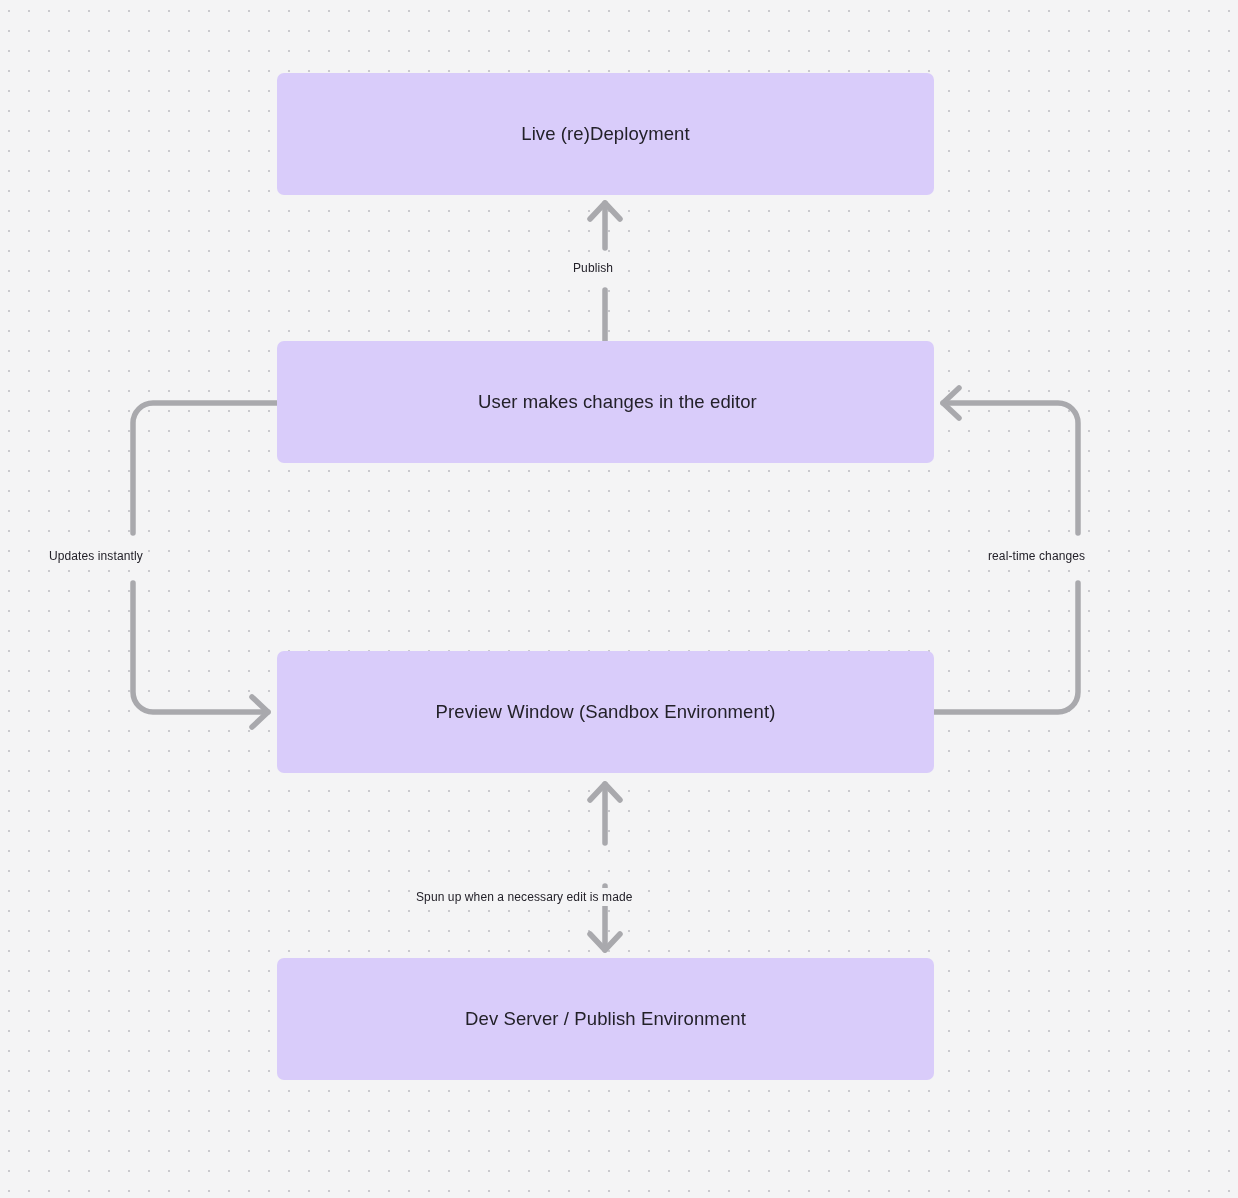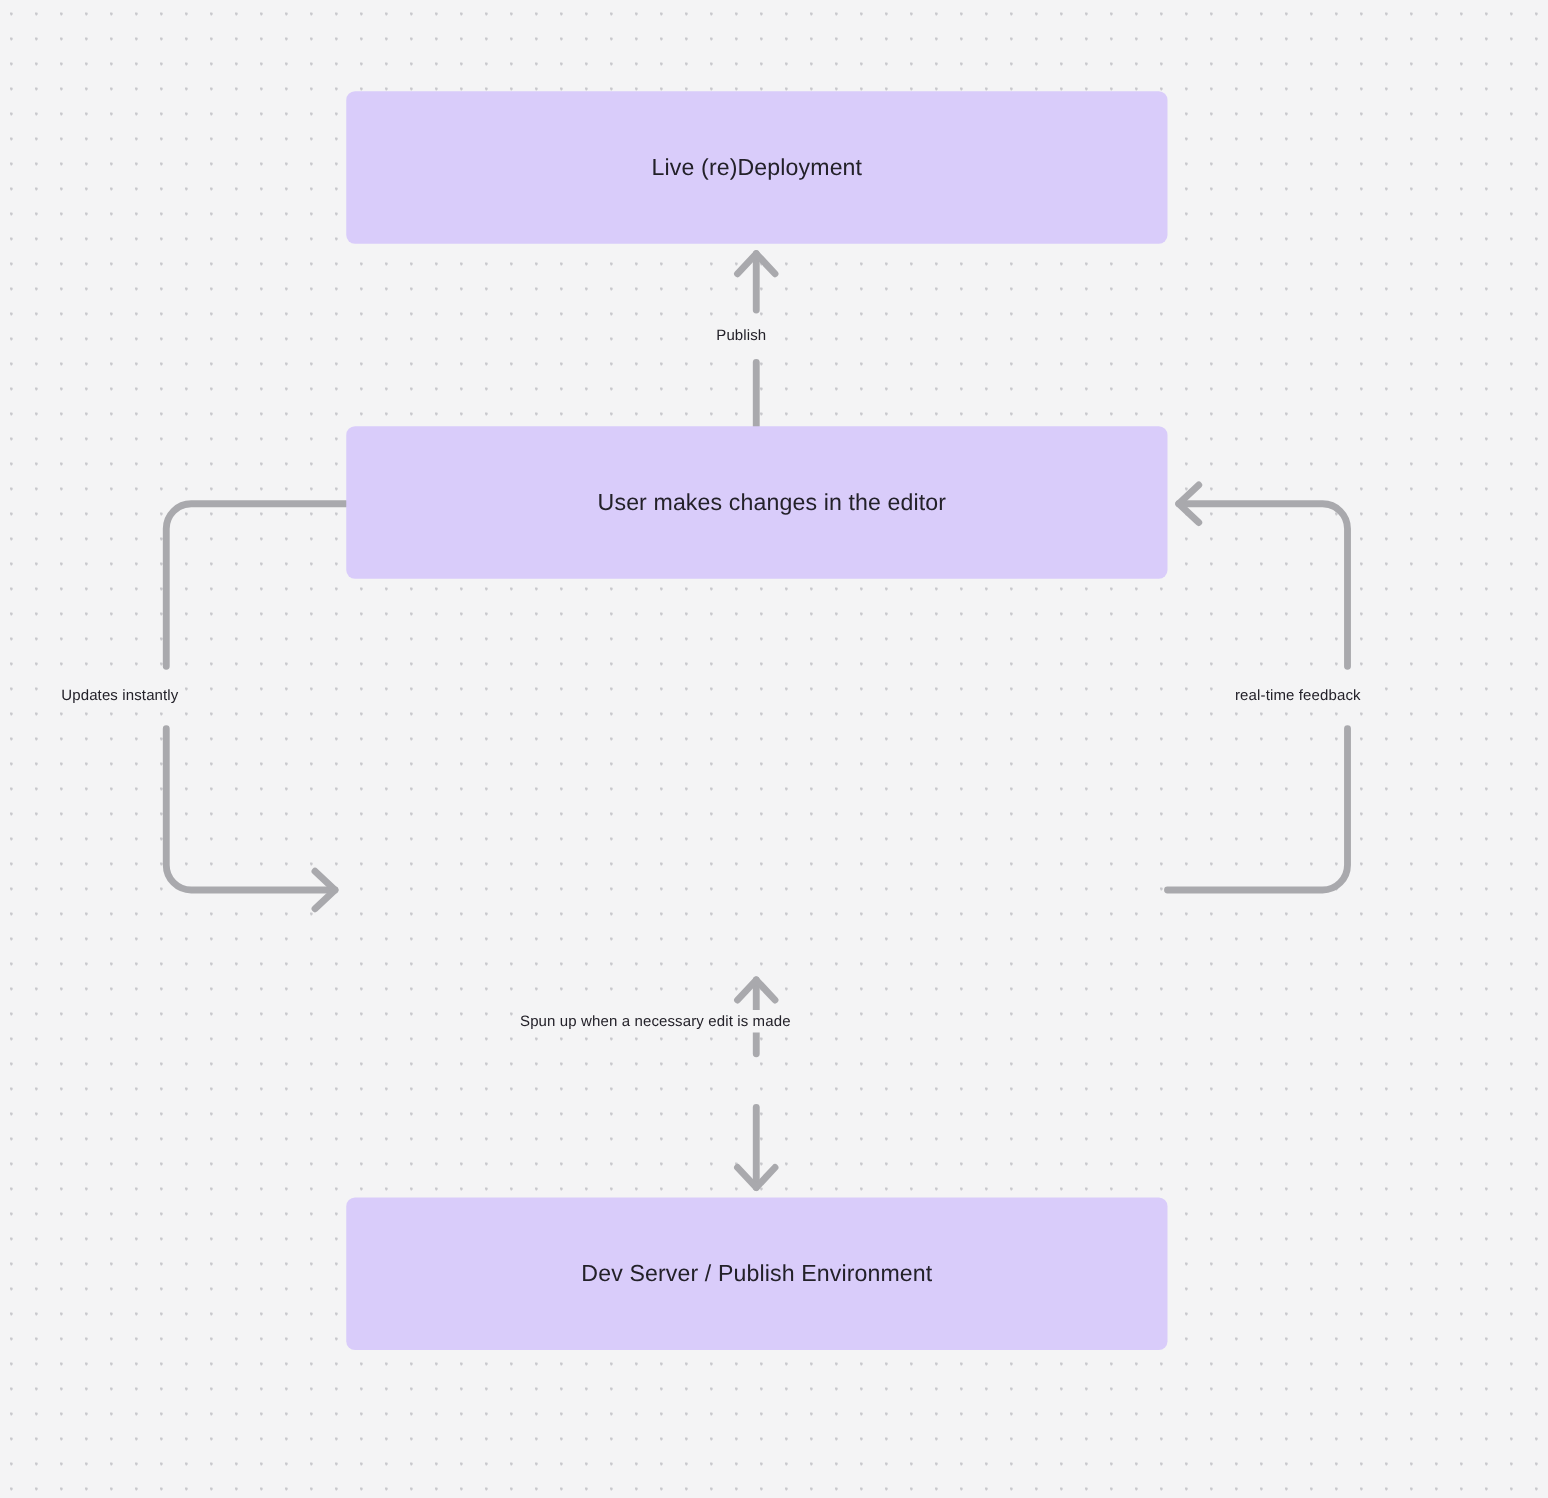--- a/index.html
+++ b/index.html
@@ -61,21 +61,21 @@
   
   #node-live        { left: 277px; top: 73px;  width: 657px; height: 122px; }
   #node-editor      { left: 277px; top: 341px; width: 657px; height: 122px; padding-left: 24px; }
   #node-preview     { left: 277px; top: 651px; width: 657px; height: 122px; }
   #node-devserver   { left: 277px; top: 958px; width: 657px; height: 122px; }
 
   
   #label-publish    { left: 568px;  top: 259px; }
   #label-updates    { left: 44px;   top: 547px; }
   #label-feedback   { left: 983px;  top: 547px; }
-  #label-spun       { left: 411px;  top: 808px; }
+  #label-spun       { left: 411px;  top: 888px; }
 </style>
 </head>
 <body>
 
 <div id="canvas">
 
   <svg class="edge-layer" width="1238" height="1198" viewBox="0 0 1238 1198" xmlns="http://www.w3.org/2000/svg">
     <g fill="none" stroke="#a9a9ad" stroke-width="5.5" stroke-linecap="round" stroke-linejoin="round">
 
       <g>
@@ -107,26 +107,29 @@
   </svg>
 
   <div class="node" id="node-live">
     <span class="node-label">Live (re)Deployment</span>
   </div>
 
   <div class="node" id="node-editor">
     <span class="node-label">User makes changes in the editor</span>
   </div>
 
+  <div class="node" id="node-preview">
+    <span class="node-label">Preview Window (Sandbox Environment)</span>
+  </div>
 
   <div class="node" id="node-devserver">
     <span class="node-label">Dev Server / Publish Environment</span>
   </div>
 
   <div class="edge-label" id="label-publish">Publish</div>
 
   <div class="edge-label" id="label-updates">Updates instantly</div>
 
-  <div class="edge-label" id="label-feedback">real-time feedback</div>
+  <div class="edge-label" id="label-feedback">real-time changes</div>
 
   <div class="edge-label" id="label-spun">Spun up when a necessary edit is made</div>
 
 </div>
 
 </body></html>

